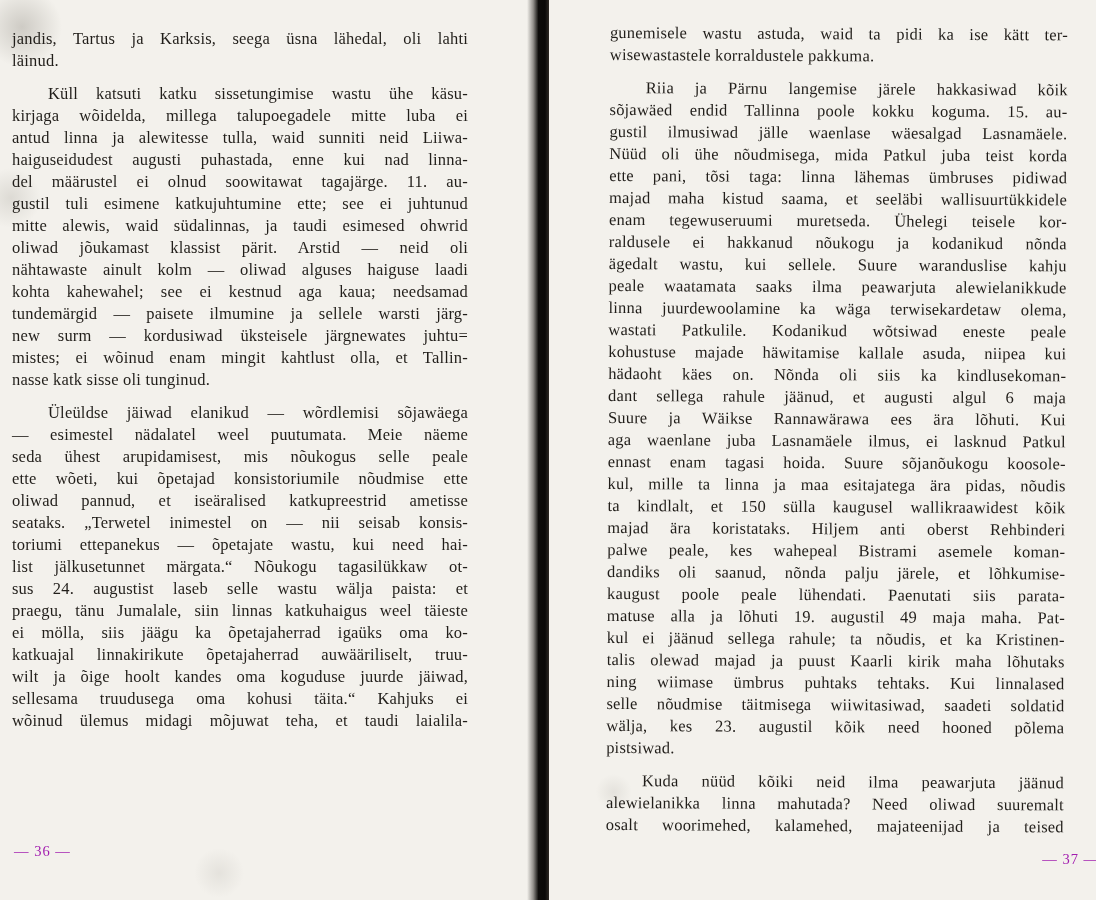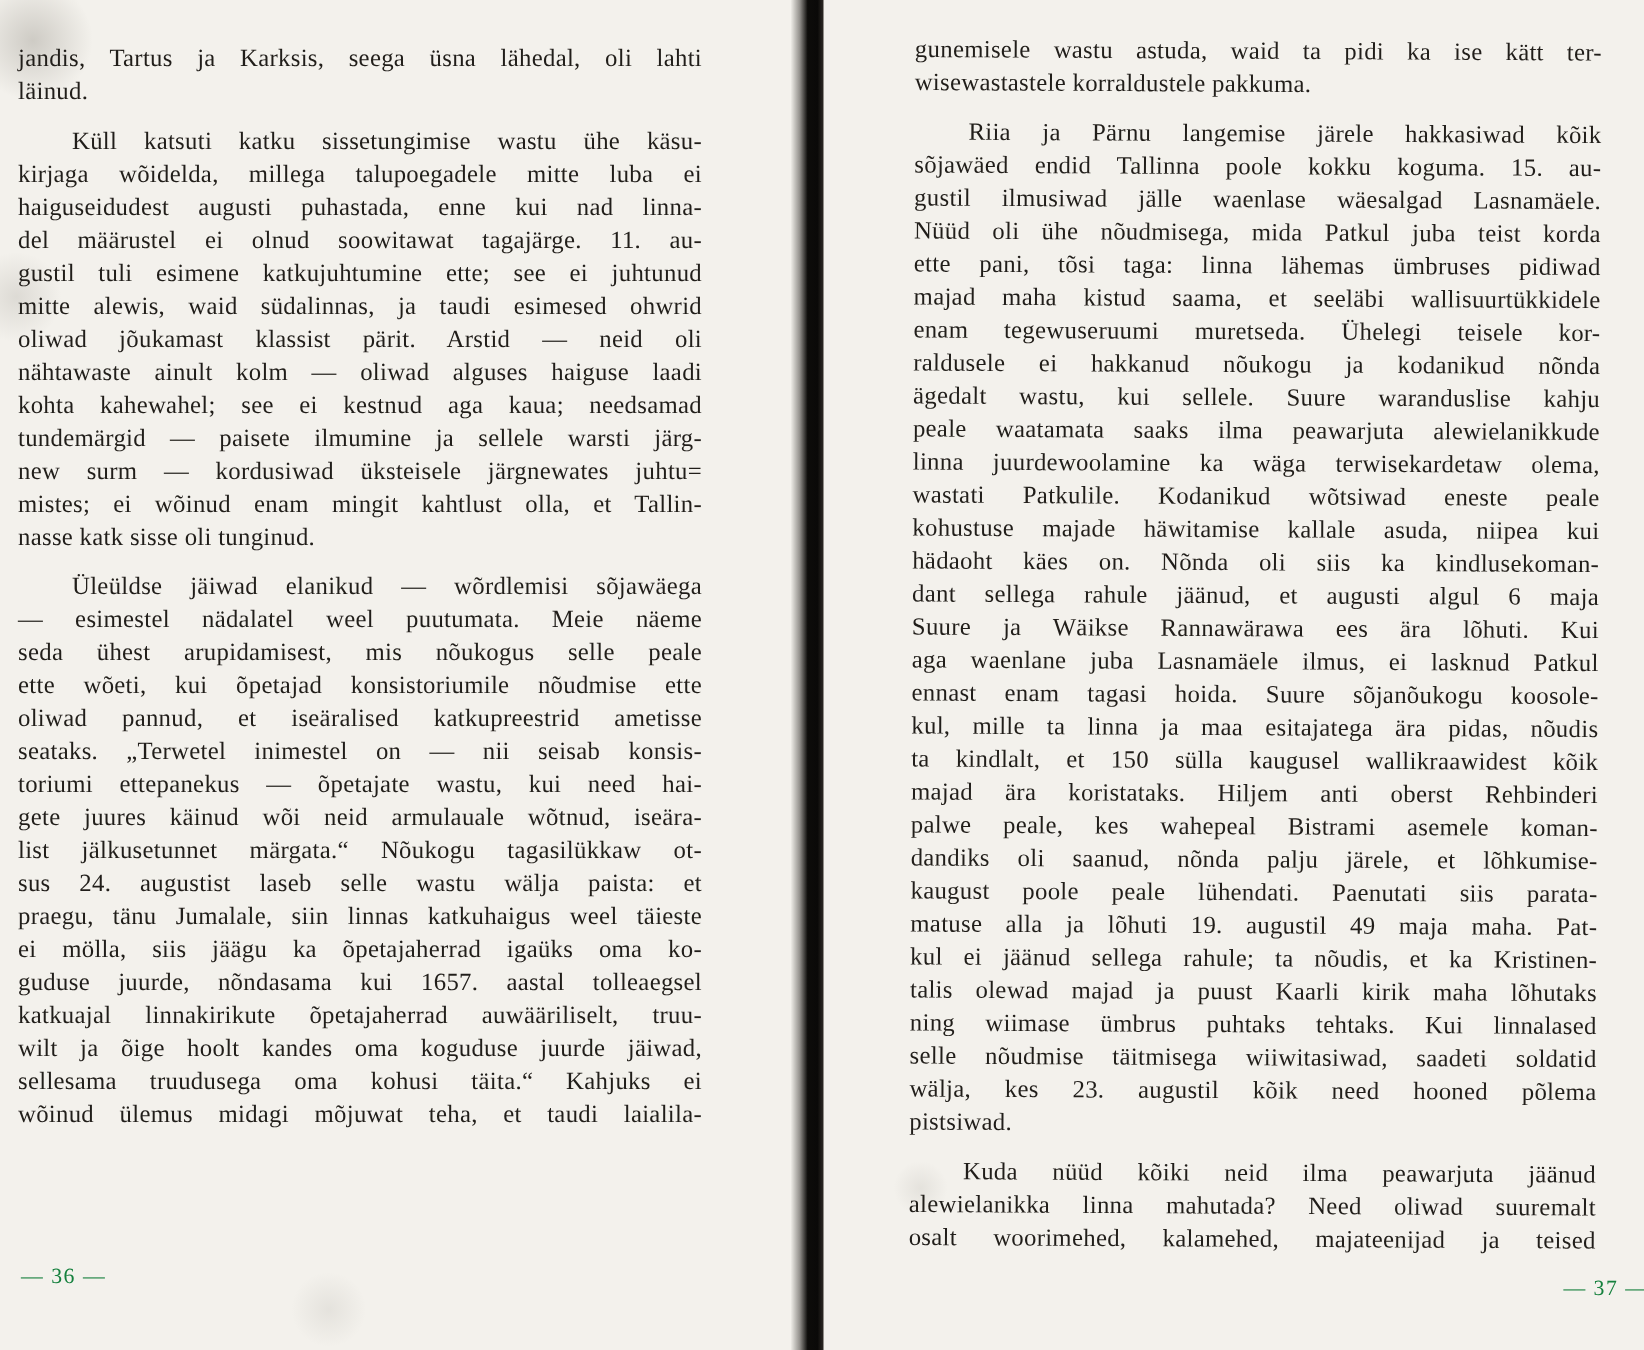--- a/index.html
+++ b/index.html
@@ -35,66 +35,65 @@
   .page.left  .textblock { left: 12px; top: 28px; width: 456px; }
   .page.right .textblock { left: 61px; top: 22px; width: 458px; transform: rotate(0.3deg); transform-origin: left top; }
   .para { margin: 0 0 11px 0; }
   .para:last-child { margin-bottom: 0; }
   .para.indent .line:first-child { text-indent: 36px; }
   .line { text-align: justify; text-align-last: justify; }
   .line.endline { text-align-last: left; }
   .pagenum {
     position: absolute;
     font-size: 14.5px;
-    color: #15803d;
+    color: #a21caf;
     letter-spacing: 1px;
   }
   .page.left  .pagenum { left: 14px; top: 843px; }
   .page.right .pagenum { right: 32px; top: 851px; }
 </style>
 </head>
 <body>
 
 <div class="spread">
 
   <section class="page left">
     <div class="textblock">
         <div class="para">
           <div class="line">jandis, Tartus ja Karksis, seega üsna lähedal, oli lahti</div>
           <div class="line endline">läinud.</div>
         </div>
         <div class="para indent">
           <div class="line">Küll katsuti katku sissetungimise wastu ühe käsu-</div>
           <div class="line">kirjaga wõidelda, millega talupoegadele mitte luba ei</div>
+          <div class="line">antud linna ja alewitesse tulla, waid sunniti neid Liiwa-</div>
           <div class="line">haiguseidudest augusti puhastada, enne kui nad linna-</div>
           <div class="line">del määrustel ei olnud soowitawat tagajärge. 11. au-</div>
           <div class="line">gustil tuli esimene katkujuhtumine ette; see ei juhtunud</div>
           <div class="line">mitte alewis, waid südalinnas, ja taudi esimesed ohwrid</div>
           <div class="line">oliwad jõukamast klassist pärit. Arstid — neid oli</div>
           <div class="line">nähtawaste ainult kolm — oliwad alguses haiguse laadi</div>
           <div class="line">kohta kahewahel; see ei kestnud aga kaua; needsamad</div>
           <div class="line">tundemärgid — paisete ilmumine ja sellele warsti järg-</div>
           <div class="line">new surm — kordusiwad üksteisele järgnewates juhtu=</div>
           <div class="line">mistes; ei wõinud enam mingit kahtlust olla, et Tallin-</div>
           <div class="line endline">nasse katk sisse oli tunginud.</div>
         </div>
         <div class="para indent">
           <div class="line">Üleüldse jäiwad elanikud — wõrdlemisi sõjawäega</div>
           <div class="line">— esimestel nädalatel weel puutumata.  Meie näeme</div>
           <div class="line">seda ühest arupidamisest, mis nõukogus selle peale</div>
           <div class="line">ette wõeti, kui õpetajad konsistoriumile nõudmise ette</div>
           <div class="line">oliwad pannud, et iseäralised katkupreestrid ametisse</div>
           <div class="line">seataks.  „Terwetel inimestel on — nii seisab konsis-</div>
           <div class="line">toriumi ettepanekus — õpetajate wastu, kui need hai-</div>
-          <div class="line">gete juures käinud wõi neid armulauale wõtnud, iseära-</div>
           <div class="line">list jälkusetunnet märgata.“  Nõukogu tagasilükkaw ot-</div>
           <div class="line">sus 24. augustist laseb selle wastu wälja paista: et</div>
           <div class="line">praegu, tänu Jumalale, siin linnas katkuhaigus weel täieste</div>
           <div class="line">ei mölla, siis jäägu ka õpetajaherrad igaüks oma ko-</div>
-          <div class="line">guduse juurde, nõndasama kui 1657. aastal tolleaegsel</div>
           <div class="line">katkuajal linnakirikute õpetajaherrad auwääriliselt, truu-</div>
           <div class="line">wilt ja õige hoolt kandes oma koguduse juurde jäiwad,</div>
           <div class="line">sellesama truudusega oma kohusi täita.“  Kahjuks ei</div>
           <div class="line">wõinud ülemus midagi mõjuwat teha, et taudi laialila-</div>
         </div>
       </div>
     <div class="pagenum">— 36 —</div>
   </section>
 
   <div class="gutter"></div>

